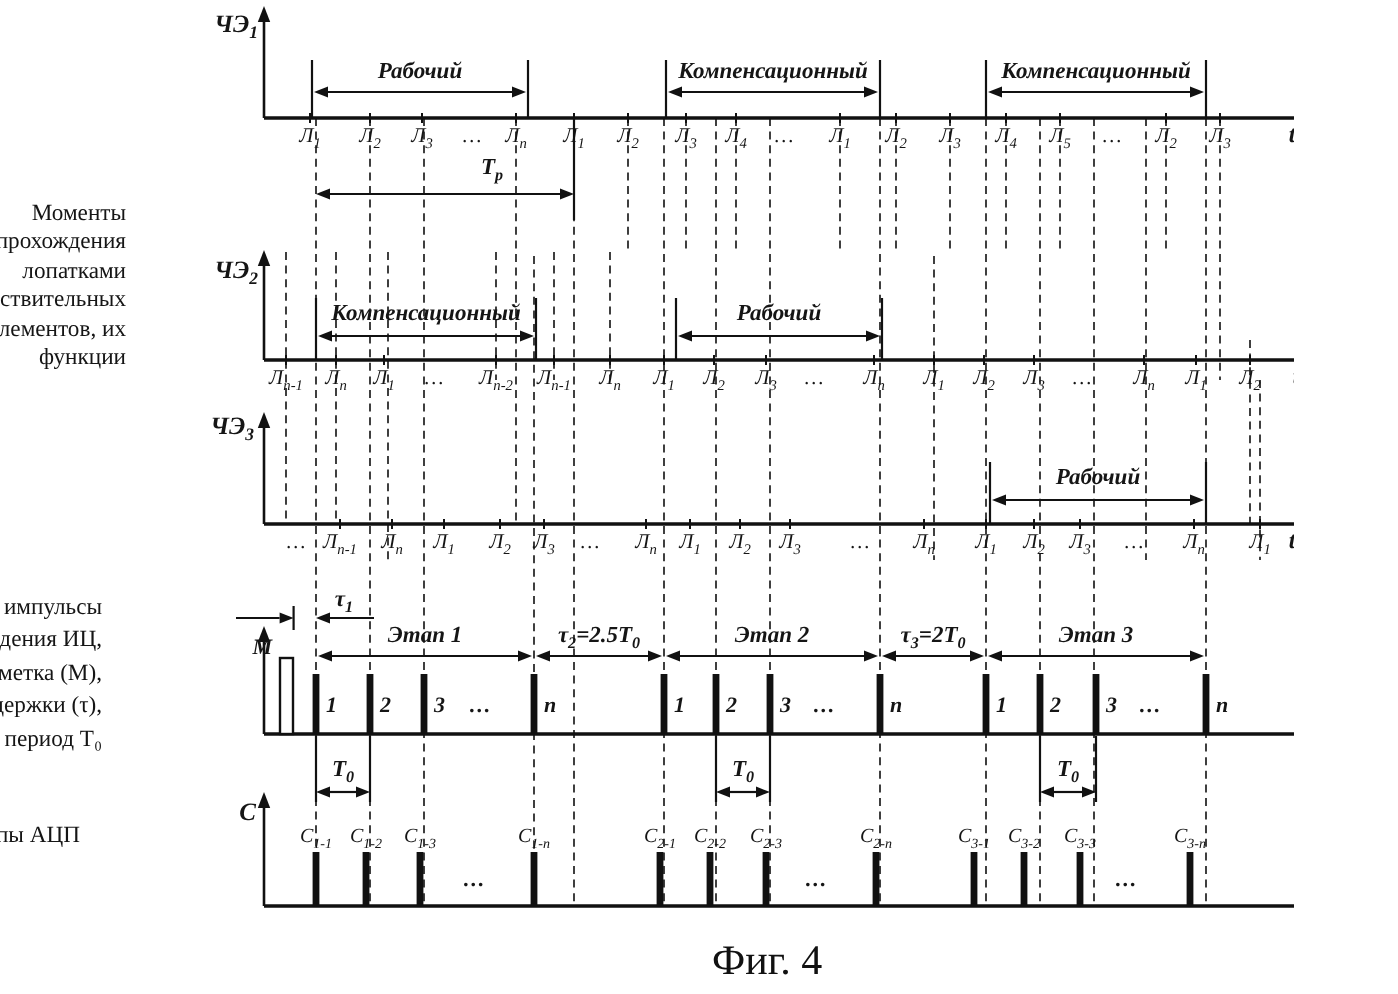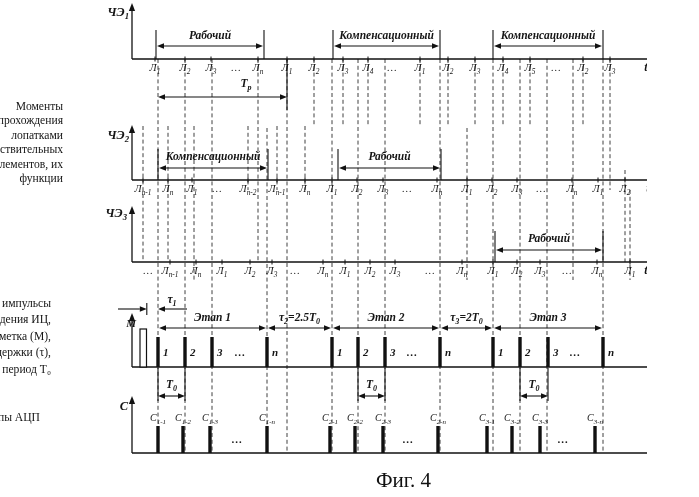--- a/index.html
+++ b/index.html
@@ -23,21 +23,21 @@
   .pulse-label{font-size:11px;font-style:italic;font-weight:600;}
   .code-label{font-size:10px;font-style:italic;}
   .t-label{font-size:12px;font-style:italic;font-weight:bold;}
   .dots{font-size:11px;font-style:italic;font-weight:bold;}
   .sub{font-size:0.7em;}
   .ll{position:absolute;text-align:right;font-size:11.6px;
       color:#151515;white-space:pre-line;}
   .ll-sensors{right:584px;top:100px;line-height:14.4px;width:110px;}
   .ll-stages{right:596px;top:296px;line-height:16.4px;width:100px;}
   .ll-adc{right:607px;top:411px;width:90px;}
-  .caption{position:absolute;left:356px;top:468px;font-size:21px;color:#111;margin-left:20px;}
+  .caption{position:absolute;left:356px;top:468px;font-size:21px;color:#111;}
 </style>
 </head>
 <body>
 
 <div class="stage">
   <svg width="699" height="497" viewBox="0 0 699 497">
       <line x1="158" y1="59" x2="158" y2="453" class="dash"></line>
       <line x1="185" y1="59" x2="185" y2="453" class="dash"></line>
       <line x1="212" y1="59" x2="212" y2="453" class="dash"></line>
       <line x1="287" y1="59" x2="287" y2="453" class="dash"></line>

